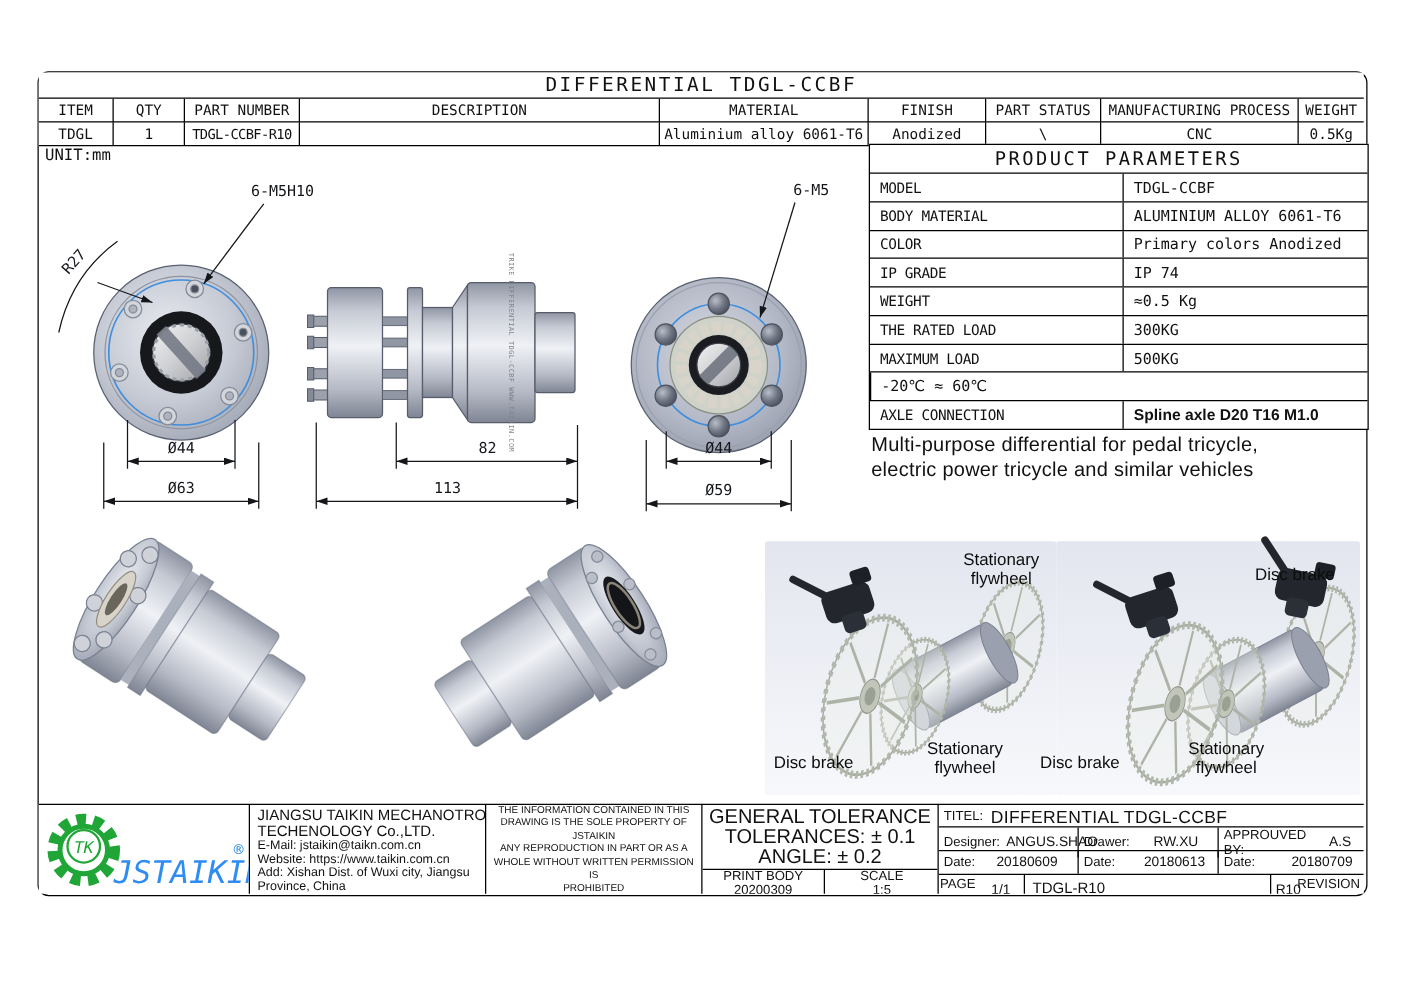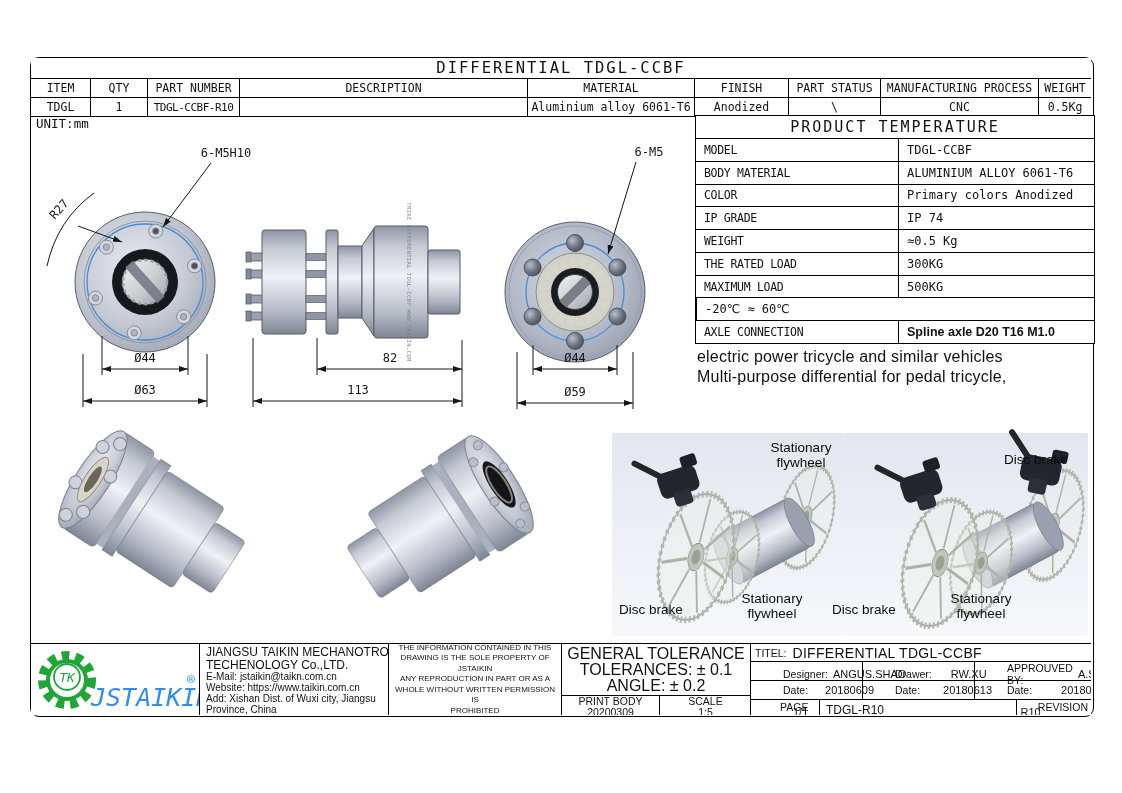--- a/index.html
+++ b/index.html
@@ -61,21 +61,21 @@
   .tol-top div{font-size:16px;line-height:16px;}
   .tol-bot{height:22px;border-top:1.5px solid #000;display:grid;grid-template-columns:98px 91px;}
   .tol-b{text-align:center;font-size:10.5px;line-height:11px;}
   .tol-b.first{border-right:1.5px solid #000;}
   .ta-r{display:flex;align-items:center;border-bottom:1.5px solid #000;}
   .ta-r1{height:17px;}
   .ta-r2,.ta-r3{height:18px;display:grid;grid-template-columns:112px 112px 116px;align-items:stretch;}
   .ta-r4{height:19px;display:grid;grid-template-columns:69px 197px 74px;border-bottom:none;}
   .ta-sub{border-right:1.5px solid #000;display:flex;align-items:center;padding-left:4px;gap:5px;}
   .ta-sub.last{border-right:none;}
-  .lab{font-size:10.5px;margin-left:28px;}
+  .lab{font-size:10.5px;}
   .val{font-size:11px;}
   .titel-lab{font-size:10.5px;padding-left:4px;}
   .titel-val{font-size:14px;margin-left:6px;letter-spacing:0.3px;}
   .pagecell{position:relative;border-right:1.5px solid #000;}
   .pagecell .lab{position:absolute;top:1px;left:1px;}
   .pagecell .val{position:absolute;bottom:1px;left:42px;}
   .doccell{display:flex;align-items:center;padding-left:6px;font-size:12px;}
   .revcell{position:relative;border-left:1.5px solid #000;margin-left:-1.5px;}
   .revcell .lab{position:absolute;top:1px;right:3px;}
   .revcell .val{position:absolute;bottom:1px;left:4px;}
@@ -334,21 +334,21 @@
       <use href="#sprocket" transform="translate(1053,525) rotate(14) scale(0.5,1) scale(0.93)"></use>
       <use href="#caliper" transform="translate(1041,469) rotate(12)"></use>
       <use href="#hub" transform="translate(1013,545) rotate(-28)"></use>
       <use href="#sprocket" transform="translate(981,563) rotate(14) scale(0.55,1) scale(0.87)"></use>
       <use href="#sprocket" transform="translate(940,563) rotate(14) scale(0.55,1) scale(1.07)"></use>
       <use href="#caliper" transform="translate(921,485) rotate(-18)"></use>
     </g>
   </svg>
 
   <div class="params">
-    <div class="p-title">PRODUCT TEMPERATURE</div>
+    <div class="p-title">PRODUCT PARAMETERS</div>
     <div class="p-row">
       <div class="p-l">MODEL</div>
       <div class="p-v">TDGL-CCBF</div>
     </div>
     <div class="p-row">
       <div class="p-l">BODY MATERIAL</div>
       <div class="p-v">ALUMINIUM ALLOY 6061-T6</div>
     </div>
     <div class="p-row">
       <div class="p-l">COLOR</div>
@@ -373,22 +373,22 @@
     <div class="p-row">
       <div class="p-v">-20℃ ≈ 60℃</div>
     </div>
     <div class="p-row">
       <div class="p-l">AXLE CONNECTION</div>
       <div class="p-v sans">Spline axle D20 T16 M1.0</div>
     </div>
   </div>
 
   <div class="apply">
+    <div class="apply-t">Multi-purpose differential for pedal tricycle,</div>
     <div class="apply-t">electric power tricycle and similar vehicles</div>
-    <div class="apply-t">Multi-purpose differential for pedal tricycle,</div>
   </div>
 
   <div class="alabel wrap" style="left:756px;top:440px;">Stationary flywheel</div>
   <div class="alabel" style="left:619px;top:602px;">Disc brake</div>
   <div class="alabel wrap" style="left:727px;top:591px;">Stationary flywheel</div>
   <div class="alabel" style="left:1004px;top:452px;">Disc brake</div>
   <div class="alabel" style="left:832px;top:602px;">Disc brake</div>
   <div class="alabel wrap" style="left:936px;top:591px;">Stationary flywheel</div>
 
   <div class="tblock">

